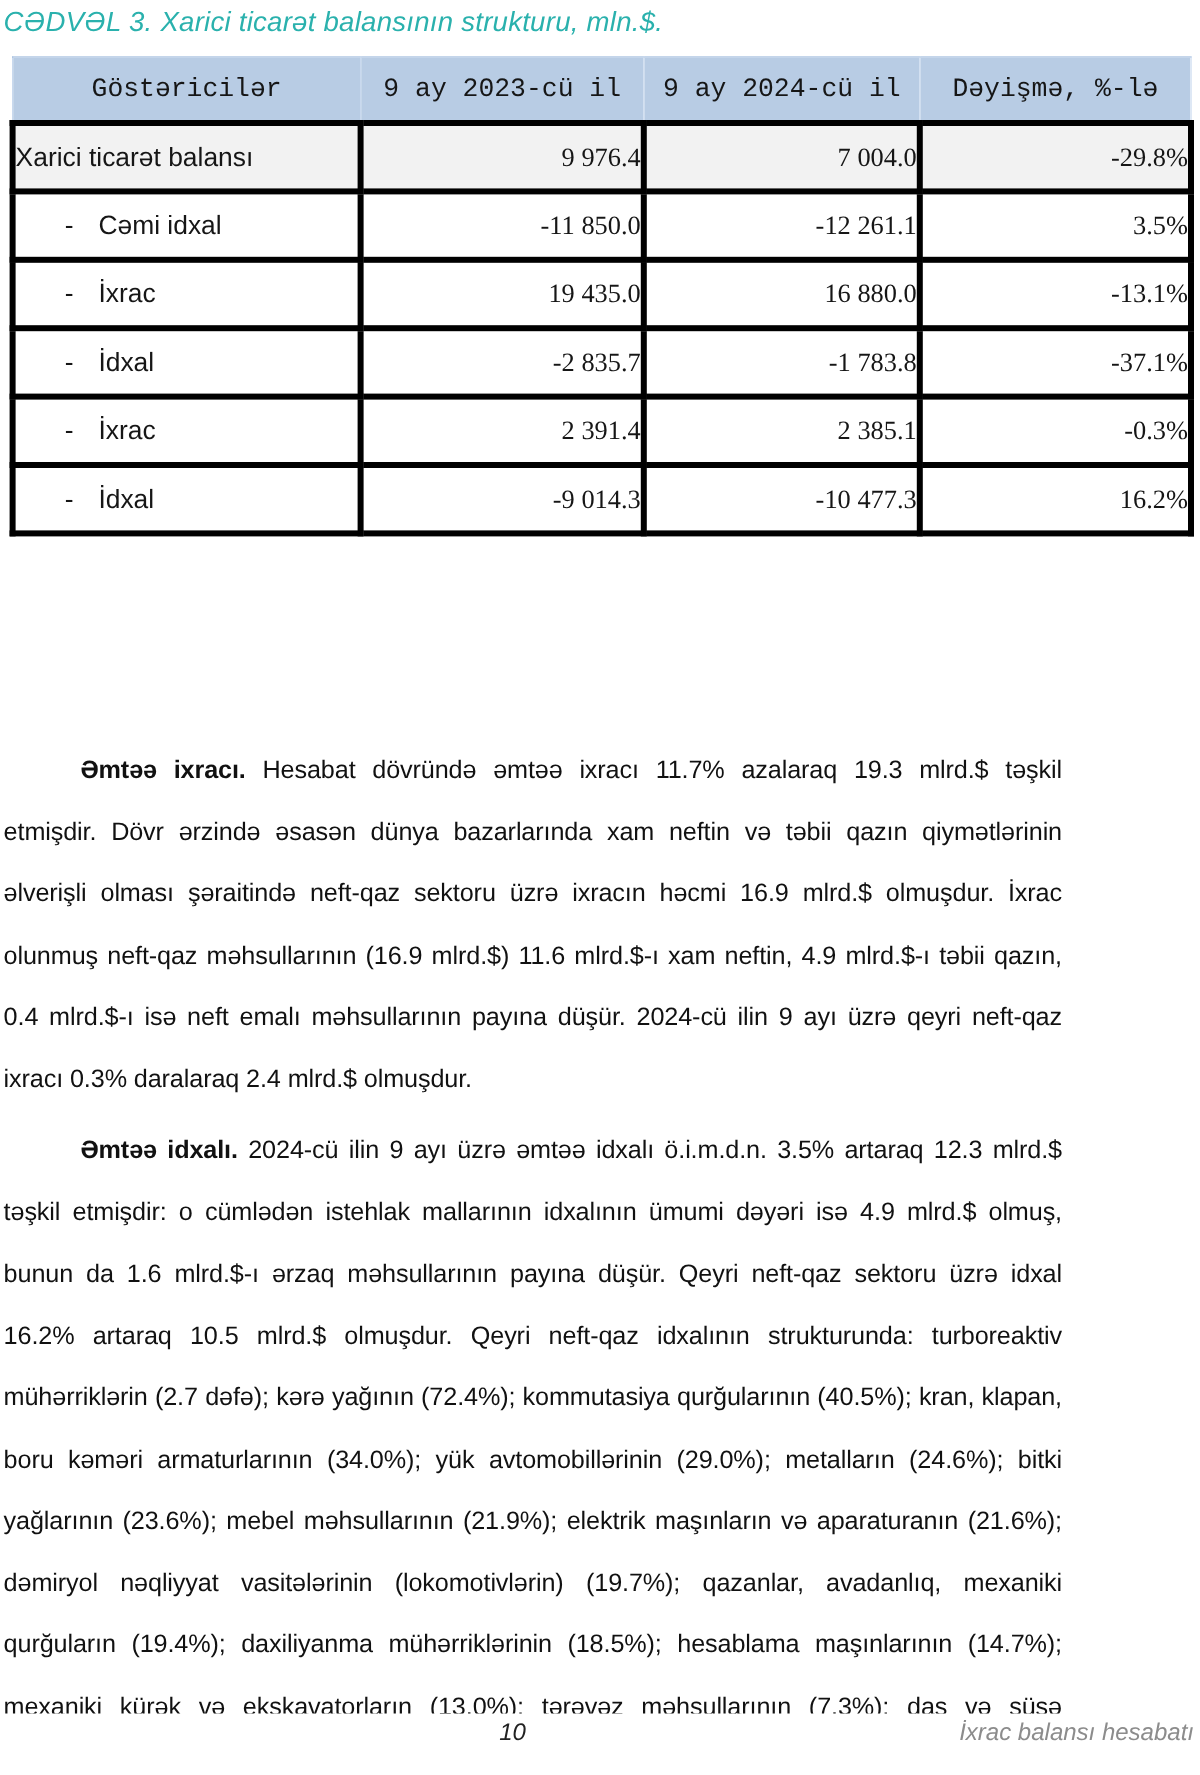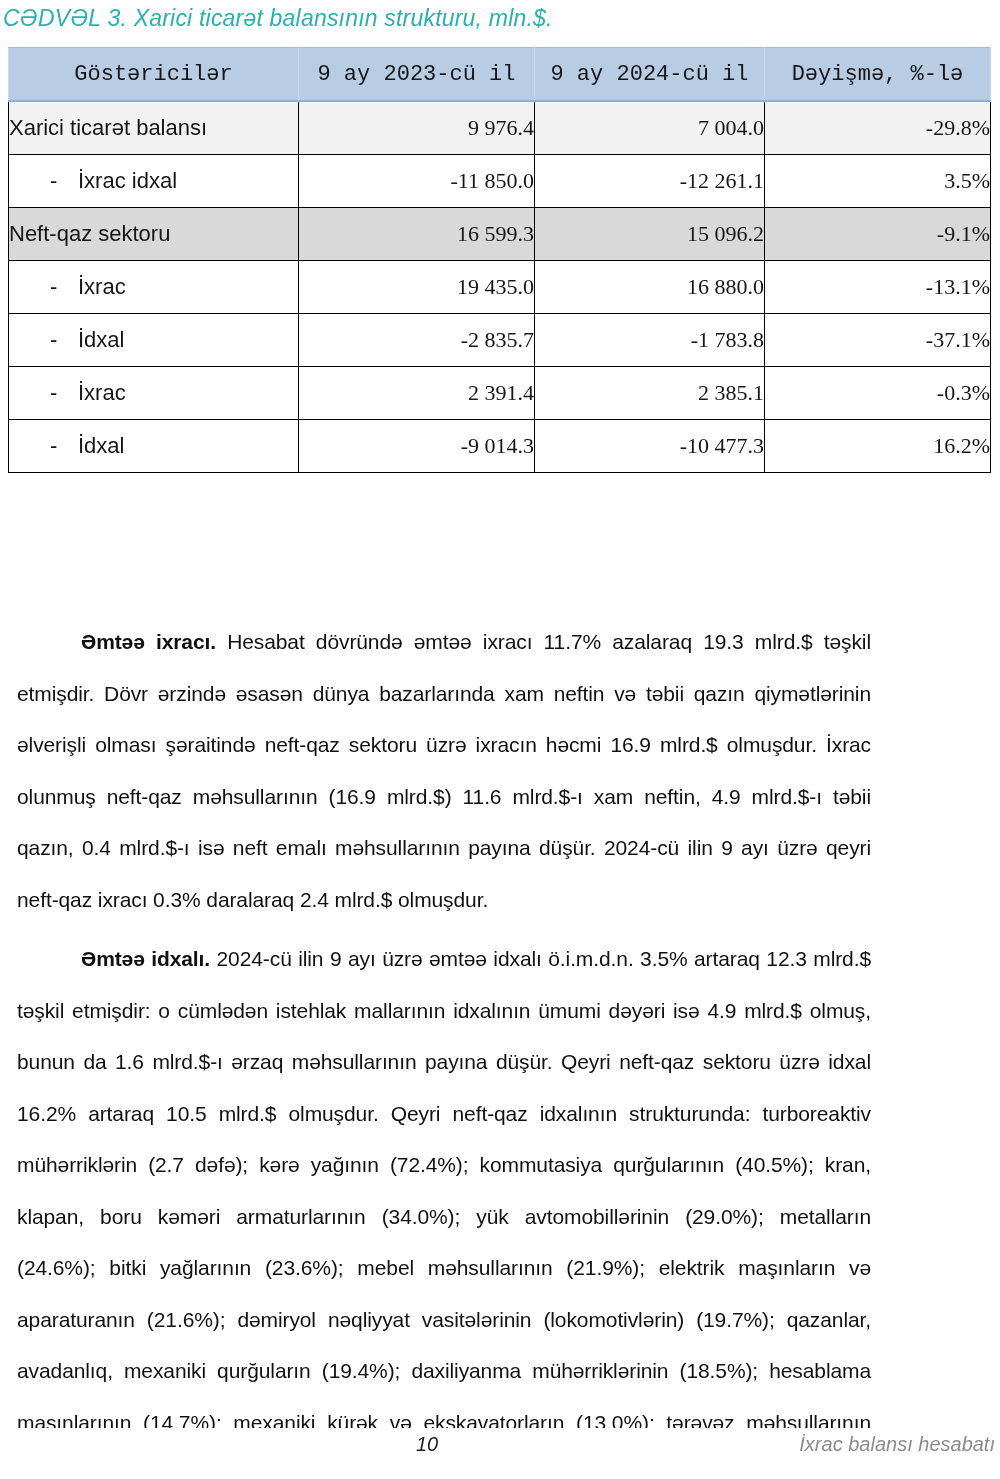--- a/index.html
+++ b/index.html
@@ -31,21 +31,21 @@
     position:absolute;
     top:47px;left:8px;
     width:982px;
     border-collapse:collapse;
     table-layout:fixed;
     font-size:22px;
     color:#161616;
   }
   table.trade th,
   table.trade td{
-    border:1px solid #000000;
+    border:5px solid #000000;
     overflow:hidden;
     white-space:nowrap;
     font-weight:400;
     padding:0;
   }
   table.trade thead th{
     background:#b8cce4;
     height:52px;
     text-align:center;
     font-size:22px;
@@ -66,21 +66,21 @@
     padding-left:41px;
     box-sizing:border-box;
   }
 
   
   .content{
     position:absolute;
     top:616px;left:0;
     width:888px;
     height:812px;
-    padding:0 17px;
+    padding:0 3px;
     box-sizing:border-box;
     overflow:hidden;
   }
   .content p{
     margin:0;
     text-align:justify;
     text-indent:64px;
     font-size:21px;
     line-height:51.5px;
     letter-spacing:-0.1px;
@@ -124,30 +124,24 @@
       </tr>
     </thead>
     <tbody>
       <tr class="shade-light">
         <td class="lab">Xarici ticarət balansı</td>
         <td class="num">9 976.4</td>
         <td class="num">7 004.0</td>
         <td class="num">-29.8%</td>
       </tr>
       <tr>
-        <td class="lab"><span class="dash">-</span><span>İxrac idxal</span></td>
+        <td class="lab"><span class="dash">-</span><span>Cəmi idxal</span></td>
         <td class="num">-11 850.0</td>
         <td class="num">-12 261.1</td>
         <td class="num">3.5%</td>
-      </tr>
-      <tr class="shade-dark">
-        <td class="lab">Neft-qaz sektoru</td>
-        <td class="num">16 599.3</td>
-        <td class="num">15 096.2</td>
-        <td class="num">-9.1%</td>
       </tr>
       <tr>
         <td class="lab"><span class="dash">-</span><span>İxrac</span></td>
         <td class="num">19 435.0</td>
         <td class="num">16 880.0</td>
         <td class="num">-13.1%</td>
       </tr>
       <tr>
         <td class="lab"><span class="dash">-</span><span>İdxal</span></td>
         <td class="num">-2 835.7</td>

